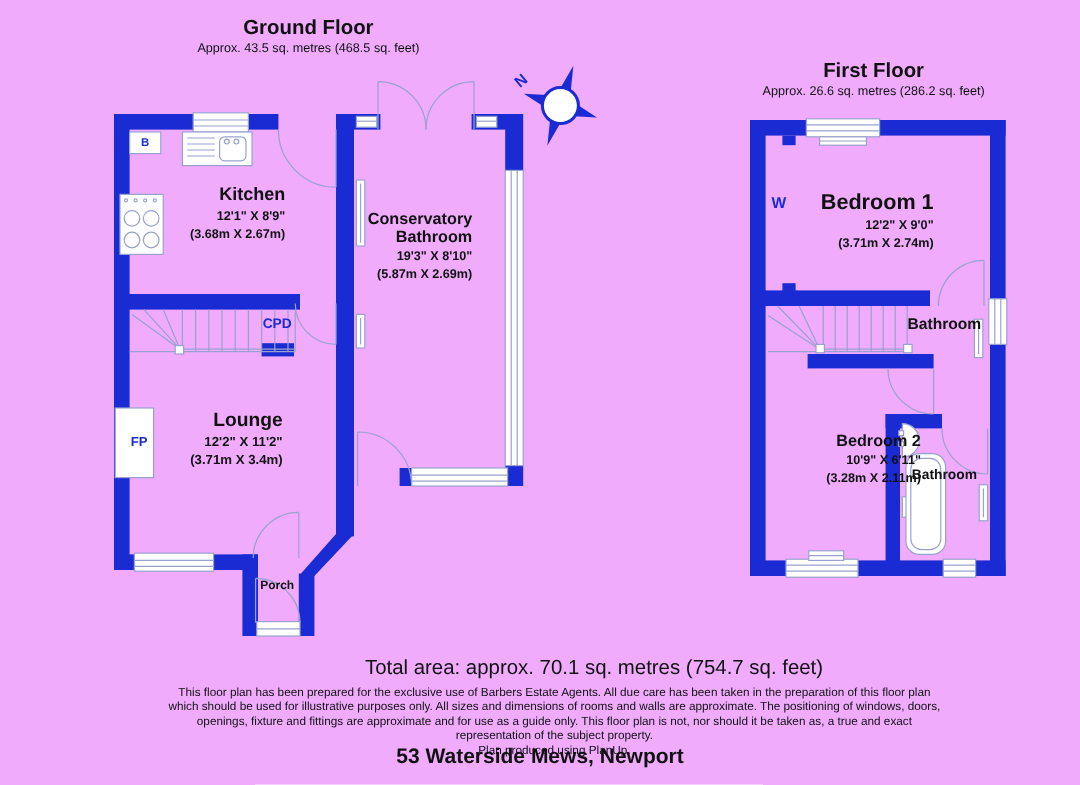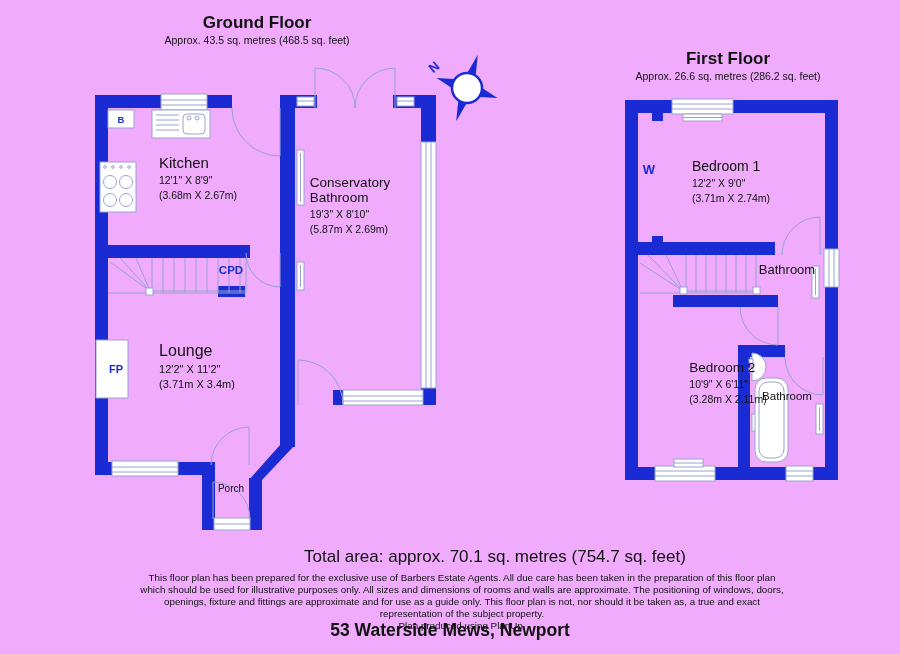--- a/index.html
+++ b/index.html
@@ -15,21 +15,21 @@
   svg{position:absolute;left:0;top:0;}
   .wl{fill:var(--wall);}
   .wh{fill:#ffffff;stroke:var(--outline);stroke-width:1;}
   .ln{fill:none;stroke:var(--outline);stroke-width:1;}
   .cp{fill:var(--wall);}
   .ring{fill:#ffffff;stroke:var(--wall);stroke-width:2.5;}
 
   .ct{position:absolute;transform:translateX(-50%);text-align:center;white-space:nowrap;}
   .floor-title{font-size:17px;font-weight:bold;}
   .floor-sub{font-size:10.5px;}
-  .room{position:absolute;transform:translateX(-50%);text-align:left;white-space:nowrap;font-weight:normal;}
+  .room{position:absolute;transform:translateX(-50%);text-align:right;white-space:nowrap;font-weight:bold;}
   .rname{font-size:15px;}
   .rdim{font-size:10.5px;margin-top:3px;}
   .blab{position:absolute;transform:translate(-50%,-50%);color:var(--wall);font-weight:bold;white-space:nowrap;}
   .north{transform:translate(-50%,-50%) rotate(-40deg);}
   .footer-line{position:absolute;left:0;width:900px;text-align:center;}
   .total{font-size:17px;padding-left:45px;}
   .disc{position:absolute;left:140px;width:644px;text-align:center;font-size:9.8px;line-height:1.22;}
   .addr{font-size:17.5px;font-weight:bold;}
 </style>
 </head>
@@ -204,21 +204,21 @@
     <div class="rname" style="font-size:16px">Lounge</div>
     <div class="rdim" style="font-size:11px">12'2" X 11'2"</div>
     <div class="rdim" style="font-size:11px">(3.71m X 3.4m)</div>
   </div>
 
   <div class="room" style="left:231px;top:483px">
     <div class="rname" style="font-size:10px">Porch</div>
   </div>
 
   <div class="room" style="left:731px;top:158px">
-    <div class="rname" style="font-size:14px">Bedroom 1</div>
+    <div class="rname" style="font-size:18px">Bedroom 1</div>
     <div class="rdim">12'2" X 9'0"</div>
     <div class="rdim">(3.71m X 2.74m)</div>
   </div>
 
   <div class="room" style="left:787px;top:262px">
     <div class="rname" style="font-size:13px">Bathroom</div>
   </div>
 
   <div class="room" style="left:728px;top:360px">
     <div class="rname" style="font-size:13.5px">Bedroom 2</div>

